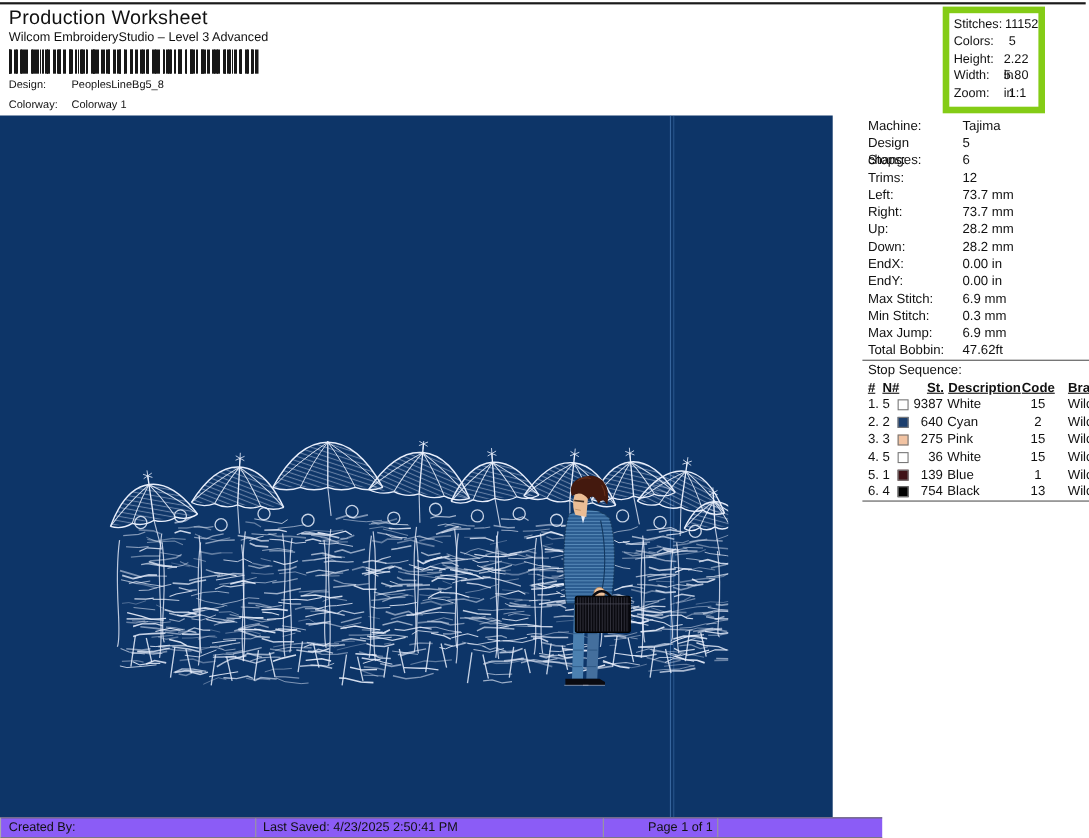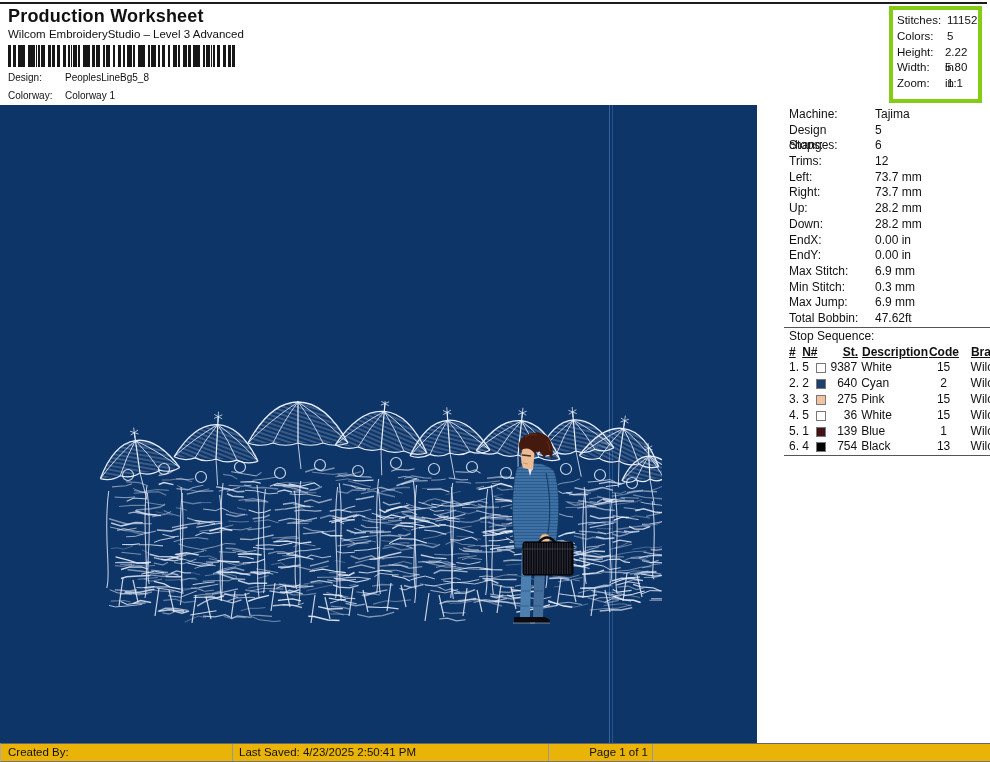--- a/index.html
+++ b/index.html
@@ -1,32 +1,32 @@
 <!DOCTYPE html>
 <html><head>
 <meta charset="utf-8">
 <style>
   *{margin:0;padding:0;box-sizing:border-box}
   html,body{background:#fff}
   body{font-family:"Liberation Sans",sans-serif;color:#111}
   .page{position:relative;width:990px;height:762px;background:#fff;overflow:hidden}
 
   .top-rule{position:absolute;left:0;top:2px;width:987px;height:2px;background:#1b1b1b}
-  .title{position:absolute;left:8px;top:6px;font-size:18px;font-weight:bold;letter-spacing:.2px}
+  .title{position:absolute;left:8px;top:6px;font-size:18px;font-weight:normal;letter-spacing:.2px}
   .subtitle{position:absolute;left:8px;top:28px;font-size:11.5px}
   .barcode{position:absolute;left:8px;top:45px;width:227px;height:22px;background-color:#fff;
     background-image:
       repeating-linear-gradient(90deg,#171717 0 2px,transparent 2px 5px),
       repeating-linear-gradient(90deg,#171717 0 1px,transparent 1px 7px),
       repeating-linear-gradient(90deg,#171717 0 3px,transparent 3px 11px)}
   .meta-row{position:absolute;left:8px;font-size:10px;line-height:14px}
   .meta-row .lbl{display:inline-block;width:57px}
   .meta-design{top:71px}.meta-colorway{top:89px}
 
-  .stats-box{position:absolute;left:889px;top:6px;width:93px;height:97px;border:4px solid #84cc16;
+  .stats-box{position:absolute;left:857px;top:6px;width:93px;height:97px;border:6px solid #84cc16;
     padding:3px 0 0 4px;font-size:11.5px;background:#fff}
   .stats-row{display:flex;height:15.8px;line-height:15.8px}
   .stats-row .lbl{width:50px}
 
   .canvas{position:absolute;left:0;top:105px;width:757px;height:638px;background:#0d3568}
   .guide-a{position:absolute;left:609px;top:0;width:1px;height:638px;background:rgba(96,150,210,.5)}
   .guide-b{position:absolute;left:612px;top:0;width:1px;height:638px;background:rgba(96,150,210,.32)}
   .design-svg{position:absolute;left:98px;top:296px}
 
   .right-panel{position:absolute;left:784px;top:105px;width:233px;height:638px;font-size:12px;background:#fff}
@@ -40,22 +40,22 @@
   .seq-head{font-weight:bold}
   .seq-head .hd{text-decoration:underline}
   .c-num{width:15px}.c-n{width:16px}
   .c-sw{width:14px;display:flex;align-items:center}
   .c-st{width:32px;text-align:right}
   .c-desc{width:76px;margin-left:4px}
   .c-code{width:34px;text-align:center}
   .c-brand{width:49px;margin-left:12px}
   .swatch{width:10px;height:10px;border:1px solid #777;display:inline-block}
 
-  .footer{position:absolute;left:0;top:743px;width:990px;height:19px;display:flex;
-    border-top:1px solid #666;border-bottom:1px solid #777;border-left:1px solid #aaa;font-size:11.5px;background:#eab308}
+  .footer{position:absolute;left:0;top:743px;width:802px;height:19px;display:flex;
+    border-top:1px solid #666;border-bottom:1px solid #777;border-left:1px solid #aaa;font-size:11.5px;background:#8b5cf6}
   .fcell{border-right:1px solid #999;line-height:16px;overflow:hidden;white-space:nowrap}
   .f1{width:232px;padding-left:7px}
   .f2{width:316px;padding-left:6px}
   .f3{width:338px;padding-left:34px}
   .f4{width:104px;text-align:right;padding-right:4px}
 </style>
 </head>
 <body>
 
 <div class="page">

